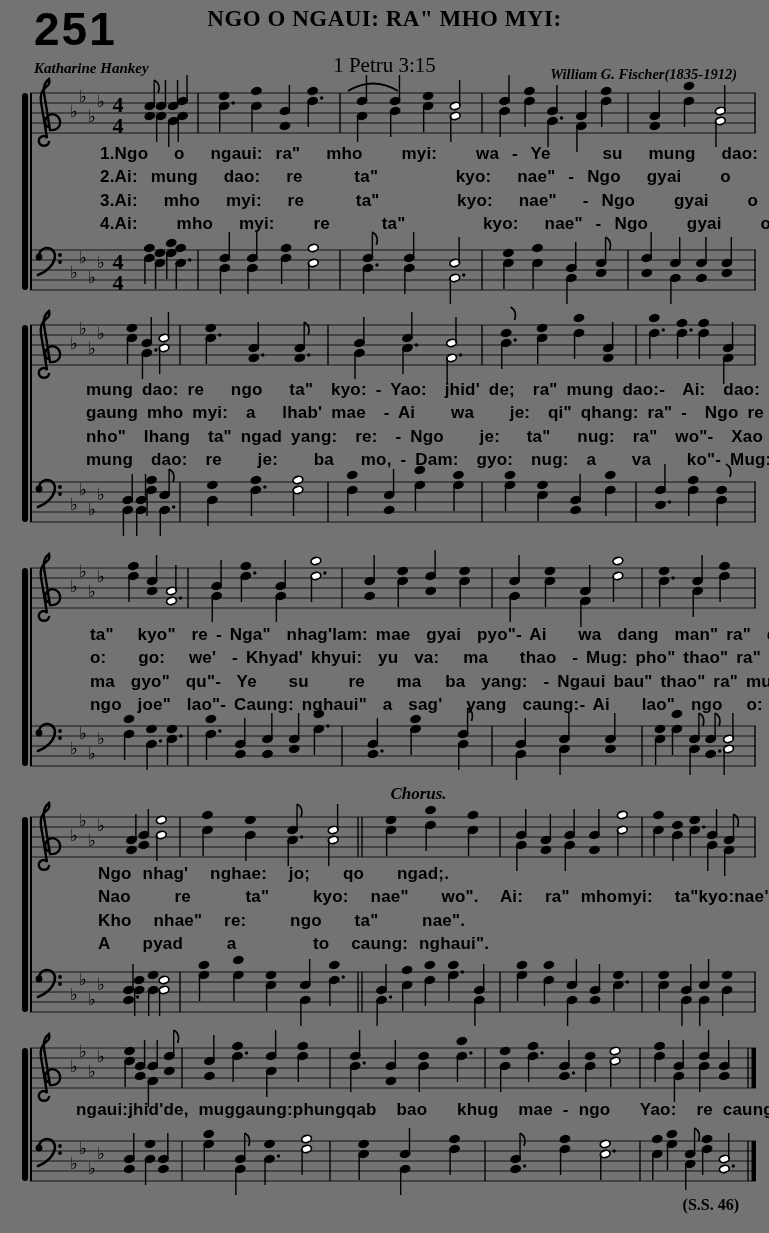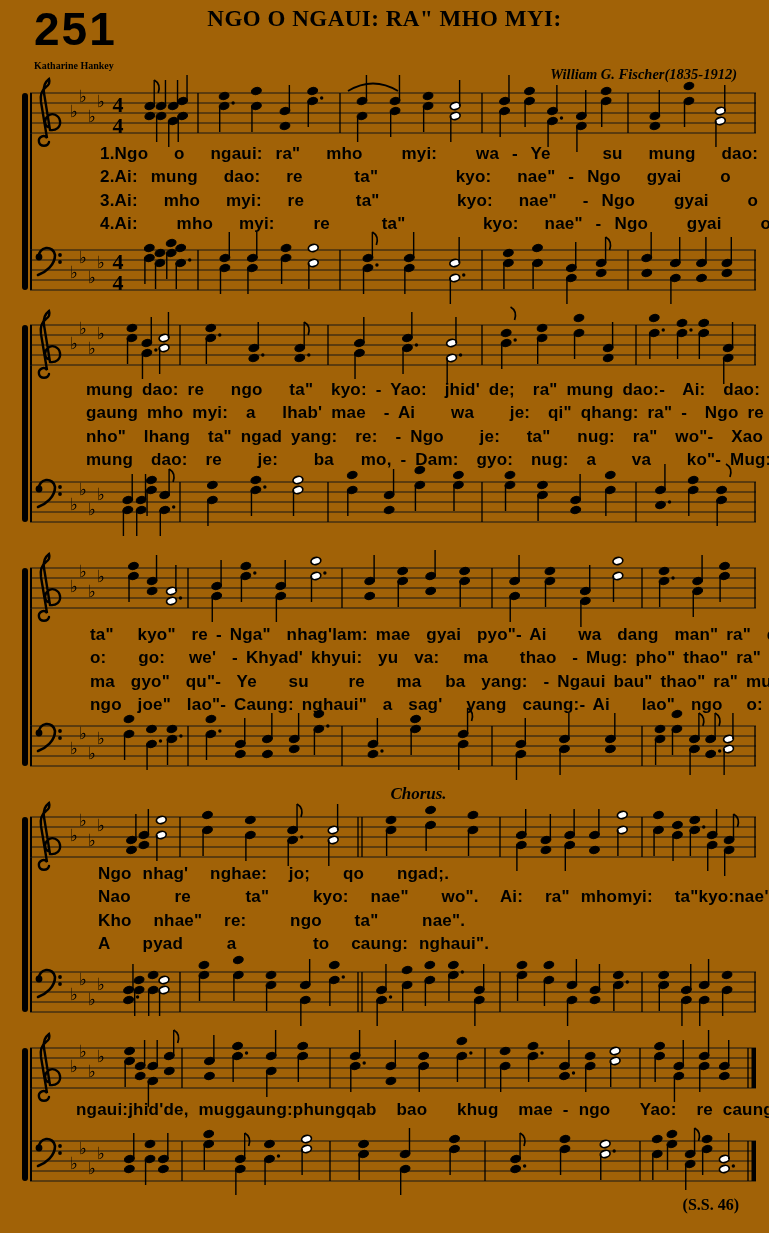--- a/index.html
+++ b/index.html
@@ -1,28 +1,28 @@
 <!DOCTYPE html>
 <html><head>
 <meta charset="utf-8">
 <style>
   html,body{margin:0;padding:0;background:#e8e8e8;}
   .page{
-    position:relative;width:769px;height:1233px;background:#a16207;
+    position:relative;width:769px;height:1233px;background:#737373;
     font-family:"Liberation Sans",sans-serif;color:#000;overflow:hidden;
     margin:0 auto;
   }
   .abs{position:absolute;}
   .hymn-number{left:34px;top:2px;font-size:46px;font-weight:bold;letter-spacing:2px;
     font-family:"Liberation Sans",sans-serif;}
   .title{left:0;top:6px;width:100%;text-align:center;font-size:23px;font-weight:bold;
     font-family:"Liberation Serif",serif;letter-spacing:0.5px;}
   .subtitle{left:0;top:33px;width:100%;text-align:center;font-size:19px;
     font-family:"Liberation Serif",serif;}
-  .lyricist{left:34px;top:60px;font-size:10px;font-weight:bold;
+  .lyricist{left:34px;top:60px;font-size:15px;font-weight:bold;font-style:italic;
     font-family:"Liberation Serif",serif;}
   .scripture{left:0;top:53px;width:100%;text-align:center;font-size:21px;
     font-family:"Liberation Serif",serif;}
   .composer{right:32px;top:66px;font-size:14.5px;font-weight:bold;font-style:italic;
     font-family:"Liberation Serif",serif;}
   .chorus-label{left:0;top:784px;width:100%;text-align:center;font-size:17px;
     font-weight:bold;font-style:italic;font-family:"Liberation Serif",serif;margin-left:34px;}
   .footer-ref{right:30px;top:1196px;font-size:16px;font-weight:bold;
     font-family:"Liberation Serif",serif;text-align:right;}
   svg.staff{position:absolute;left:30px;width:726px;height:72px;overflow:visible;}
@@ -39,20 +39,21 @@
   .sys5 .lyric-line{word-spacing:5px;}
 </style>
 </head>
 <body>
 
 <div class="page">
 
   <div class="abs hymn-number">251</div>
   <div class="abs title">NGO O NGAUI: RA" MHO MYI:</div>
   <div class="abs lyricist">Katharine  Hankey</div>
+  <div class="abs scripture">1 Petru 3:15</div>
   <div class="abs composer">William  G. Fischer(1835-1912)</div>
 
   <div class="sys1">
     <div class="brace" style="top:93px;height:197px;"></div>
     <div class="connector" style="top:93px;height:197px;"></div>
     <svg class="staff" style="top:81px;">
         <line x1="0" y1="12" x2="726" y2="12" stroke="#161616" stroke-width="1"></line>
         <line x1="0" y1="22" x2="726" y2="22" stroke="#161616" stroke-width="1"></line>
         <line x1="0" y1="32" x2="726" y2="32" stroke="#161616" stroke-width="1"></line>
         <line x1="0" y1="42" x2="726" y2="42" stroke="#161616" stroke-width="1"></line>

